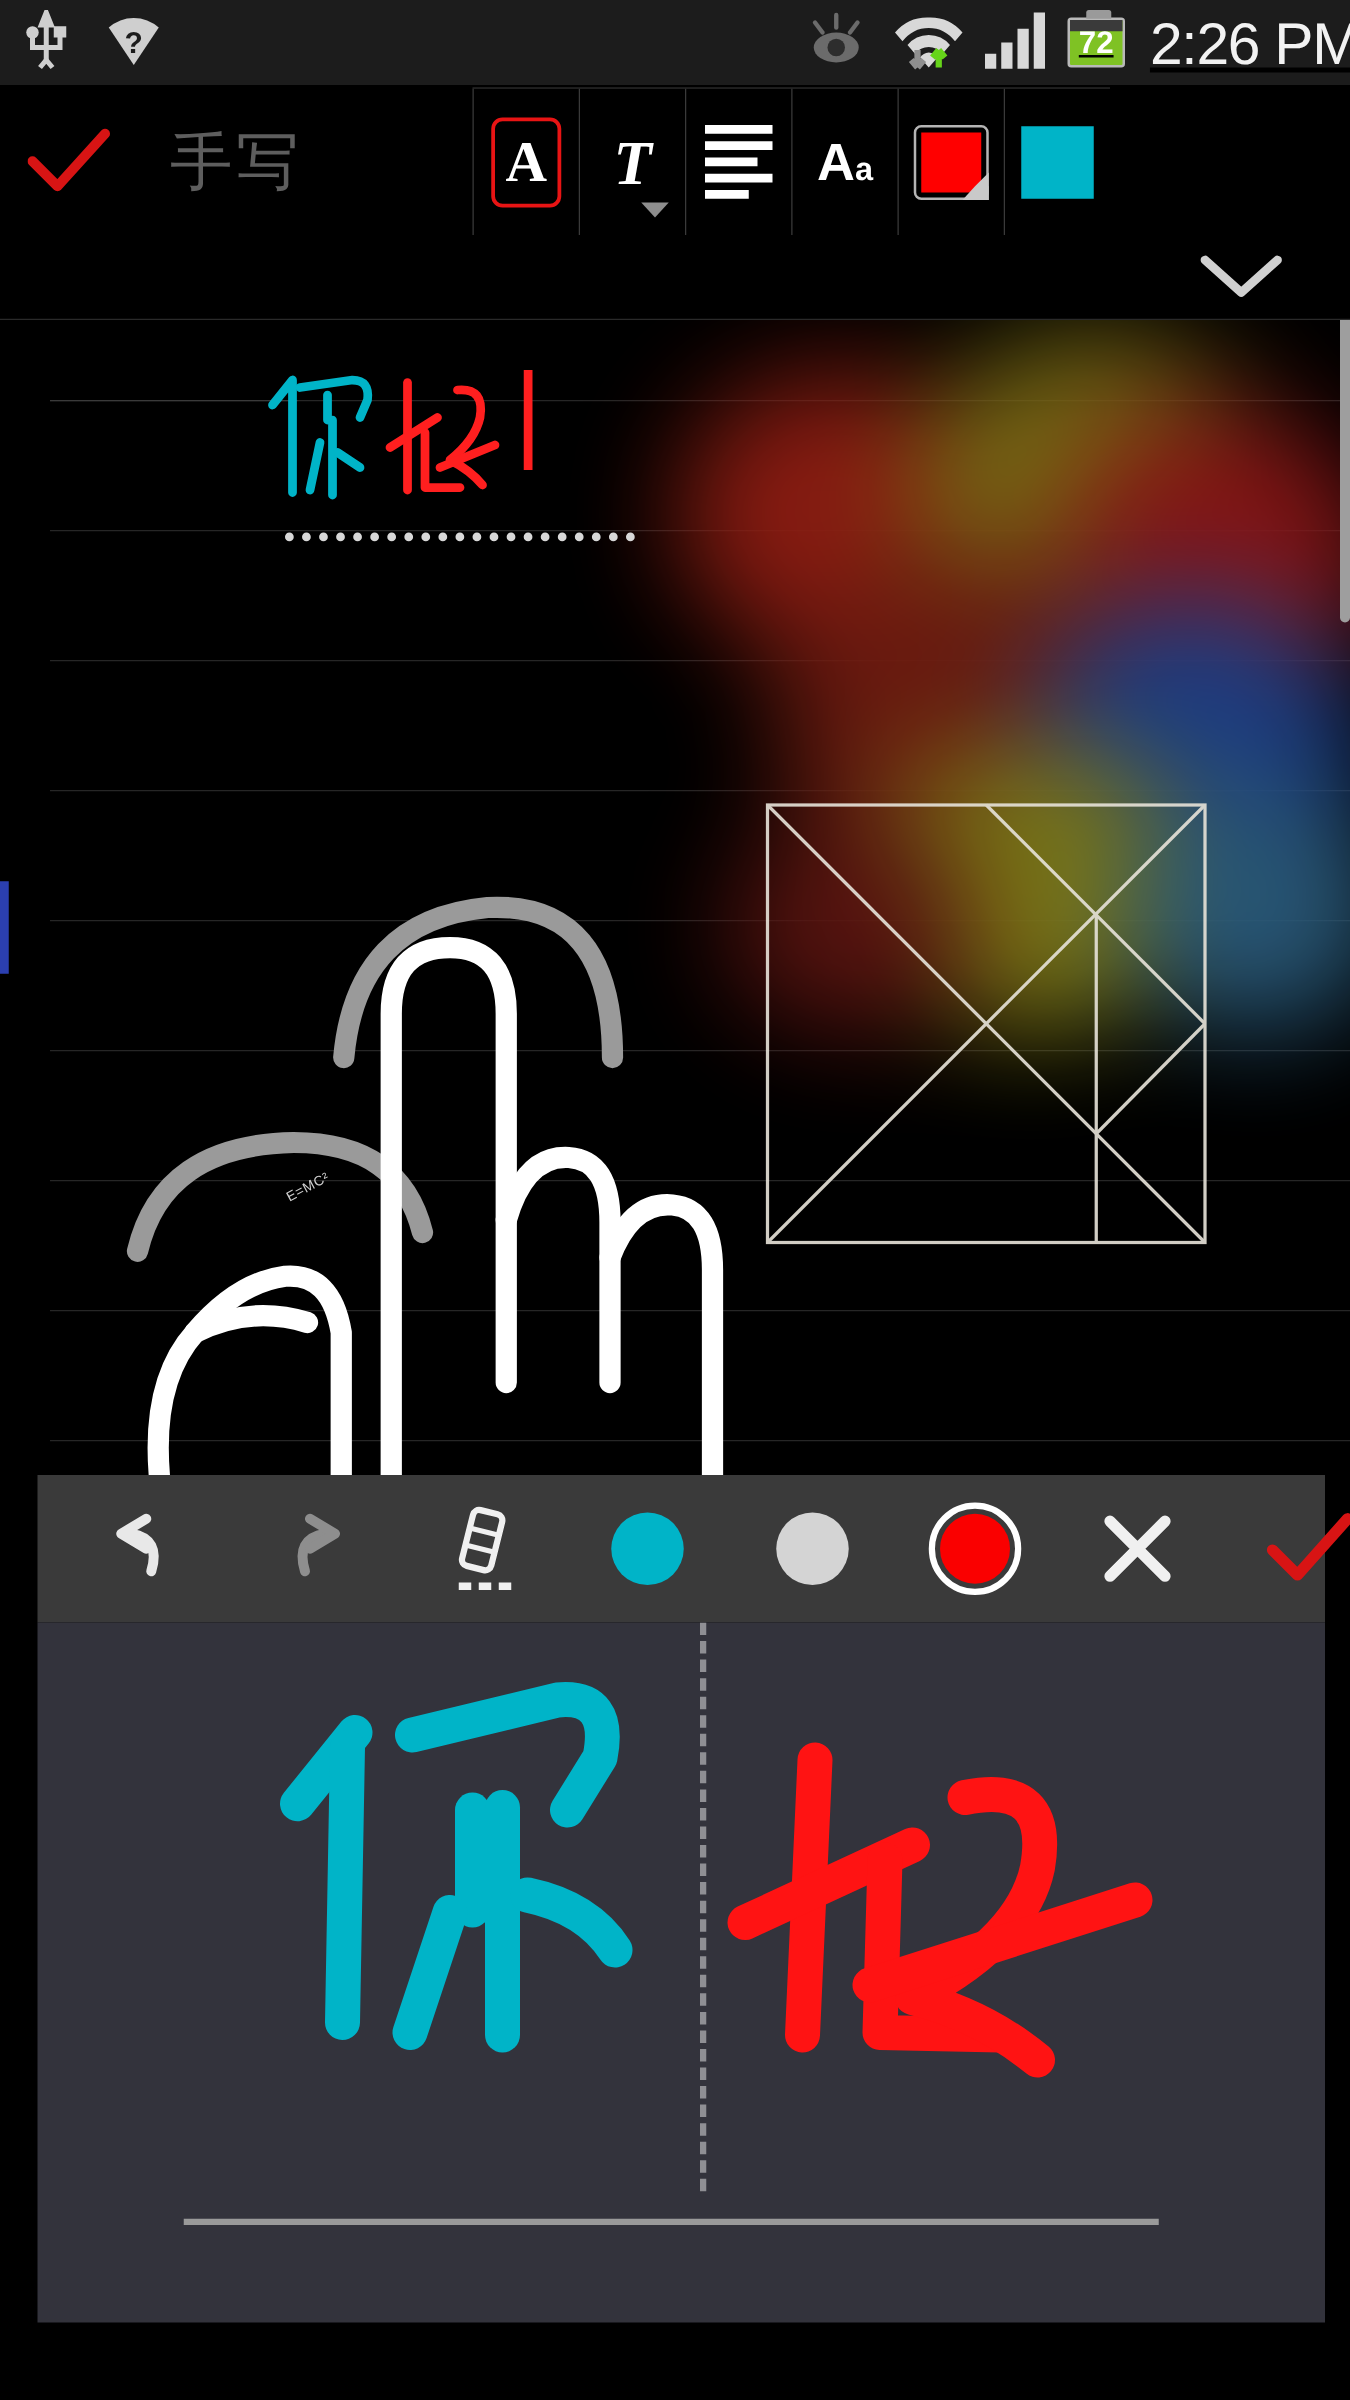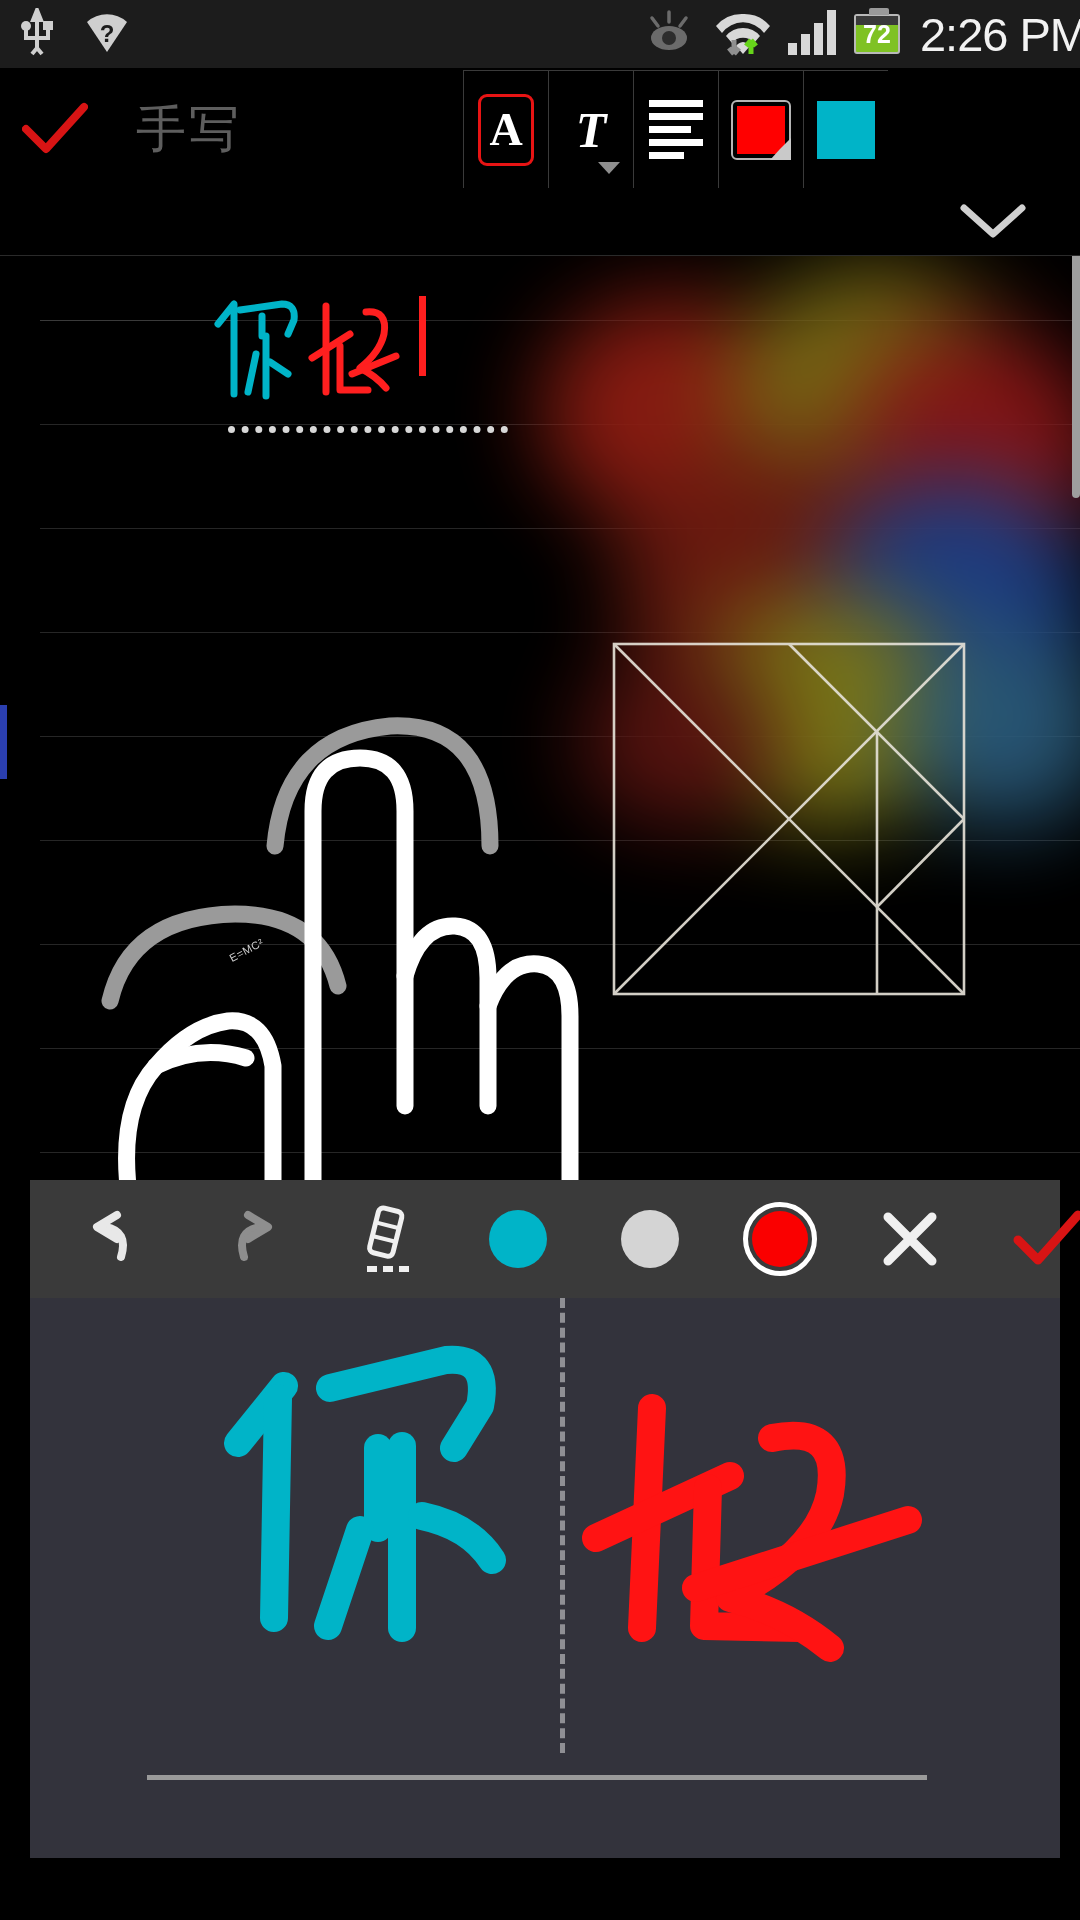--- a/index.html
+++ b/index.html
@@ -10,21 +10,21 @@
     position:relative; overflow:hidden;
     -webkit-font-smoothing:antialiased;
   }
 
   
   #statusbar{
     position:absolute; left:0; top:0; width:1080px; height:68px;
     background:#1c1c1c; display:flex; align-items:center;
   }
   #sb-left{ display:flex; align-items:center; gap:26px; padding-left:18px; }
-  #sb-right{ margin-left:auto; display:flex; align-items:center; gap:12px; padding-right:0px; }
+  #sb-right{ margin-left:auto; display:flex; align-items:center; gap:12px; padding-right:0px;text-decoration:underline; }
   .sb-ico{ display:block; }
   #sb-time{
     color:#f2f2f2; font-size:47px; letter-spacing:-1px;
     margin-left:8px; margin-right:-8px; white-space:nowrap;
     font-family:"Liberation Sans", sans-serif;
   }
   #battery{
     position:relative; width:46px; height:40px; background:#7fc224;
     border-radius:3px; display:flex; align-items:center; justify-content:center;
     border:2px solid #b9b9b9;
@@ -250,20 +250,23 @@
       <span class="caret-sm"></span>
     </div>
     <div class="tb-btn">
       <span class="alignico">
           <i></i>
           <i></i>
           <i></i>
           <i></i>
           <i></i>
         </span>
+    </div>
+    <div class="tb-btn">
+      <span class="aaico">A<small>a</small></span>
     </div>
     <div class="tb-btn">
       <span class="swatch-wrap">
         <span class="swatch" id="sw-pen" style="background: rgb(255, 0, 0);"></span>
         <span class="swatch-caret"></span>
       </span>
     </div>
     <div class="tb-btn">
       <span class="swatch-plain" id="sw-hl" style="background: rgb(0, 180, 200);"></span>
     </div>

